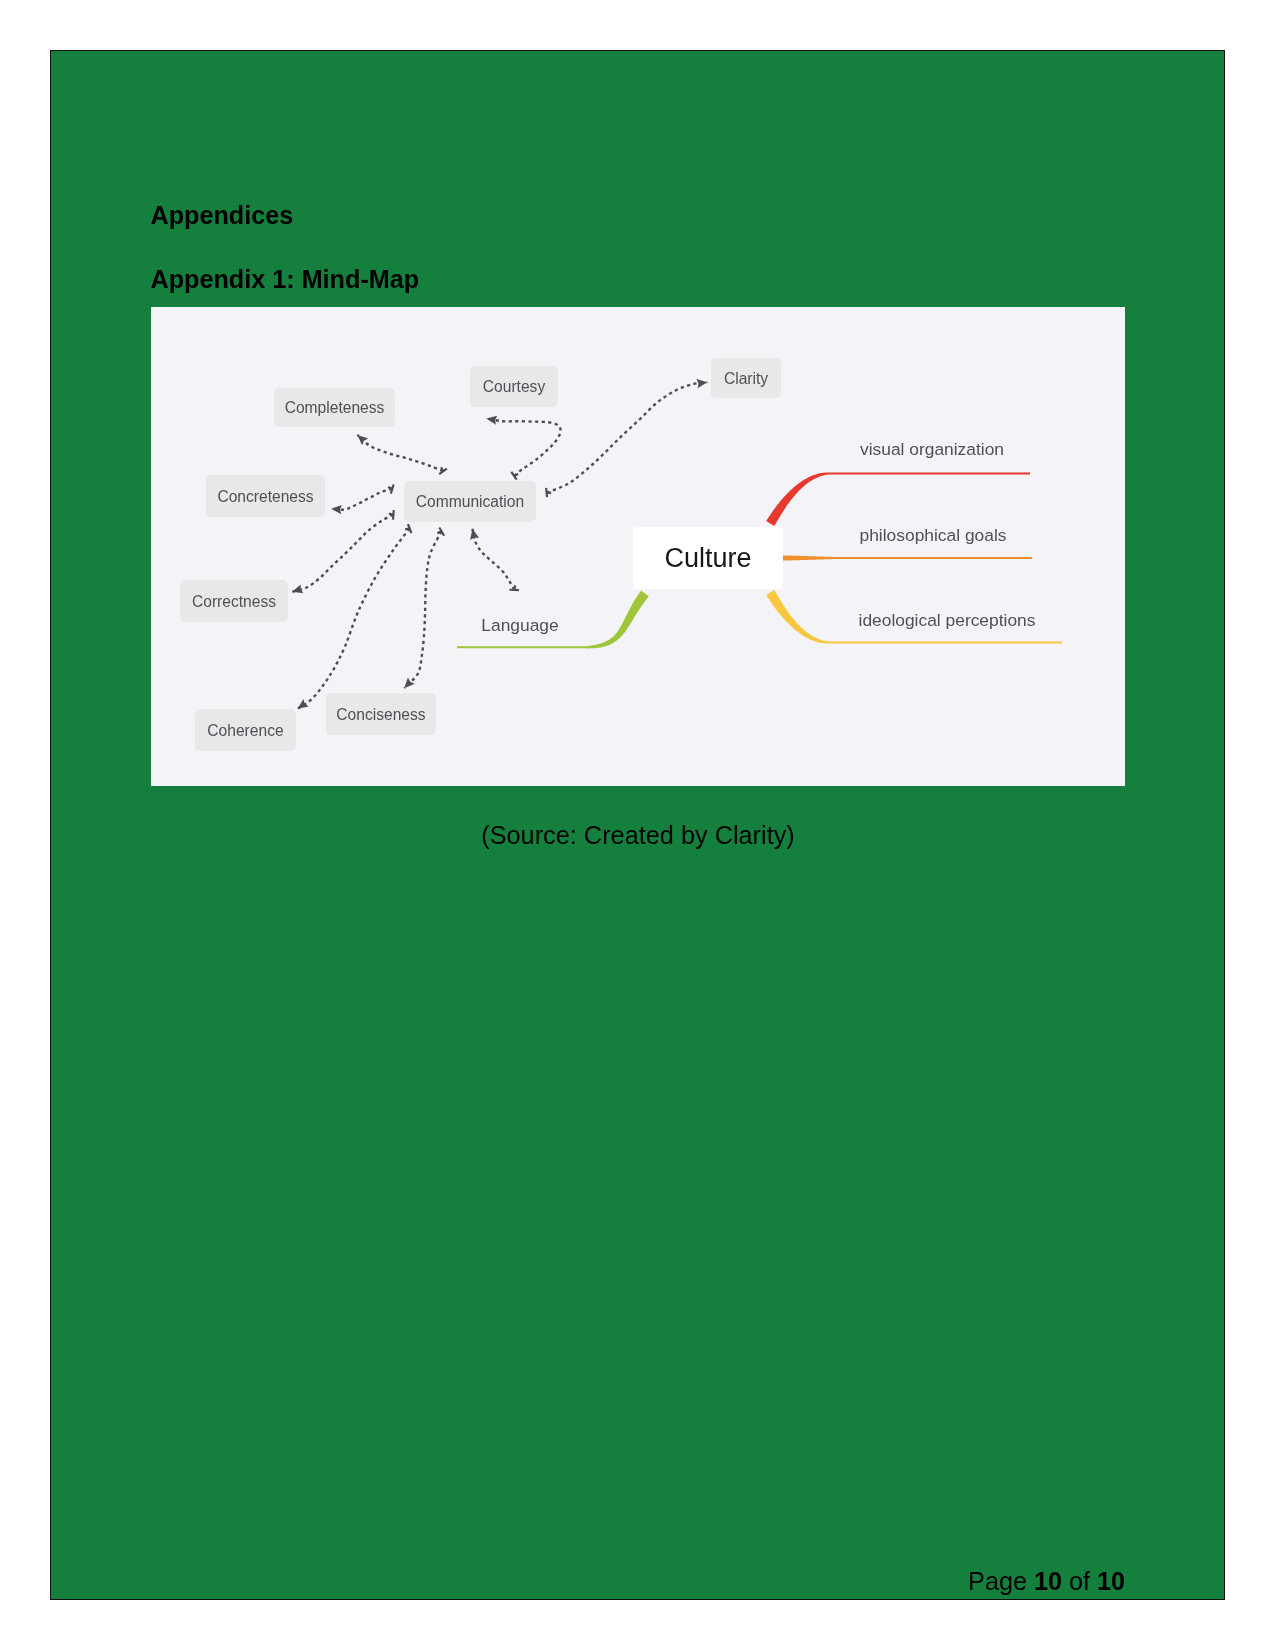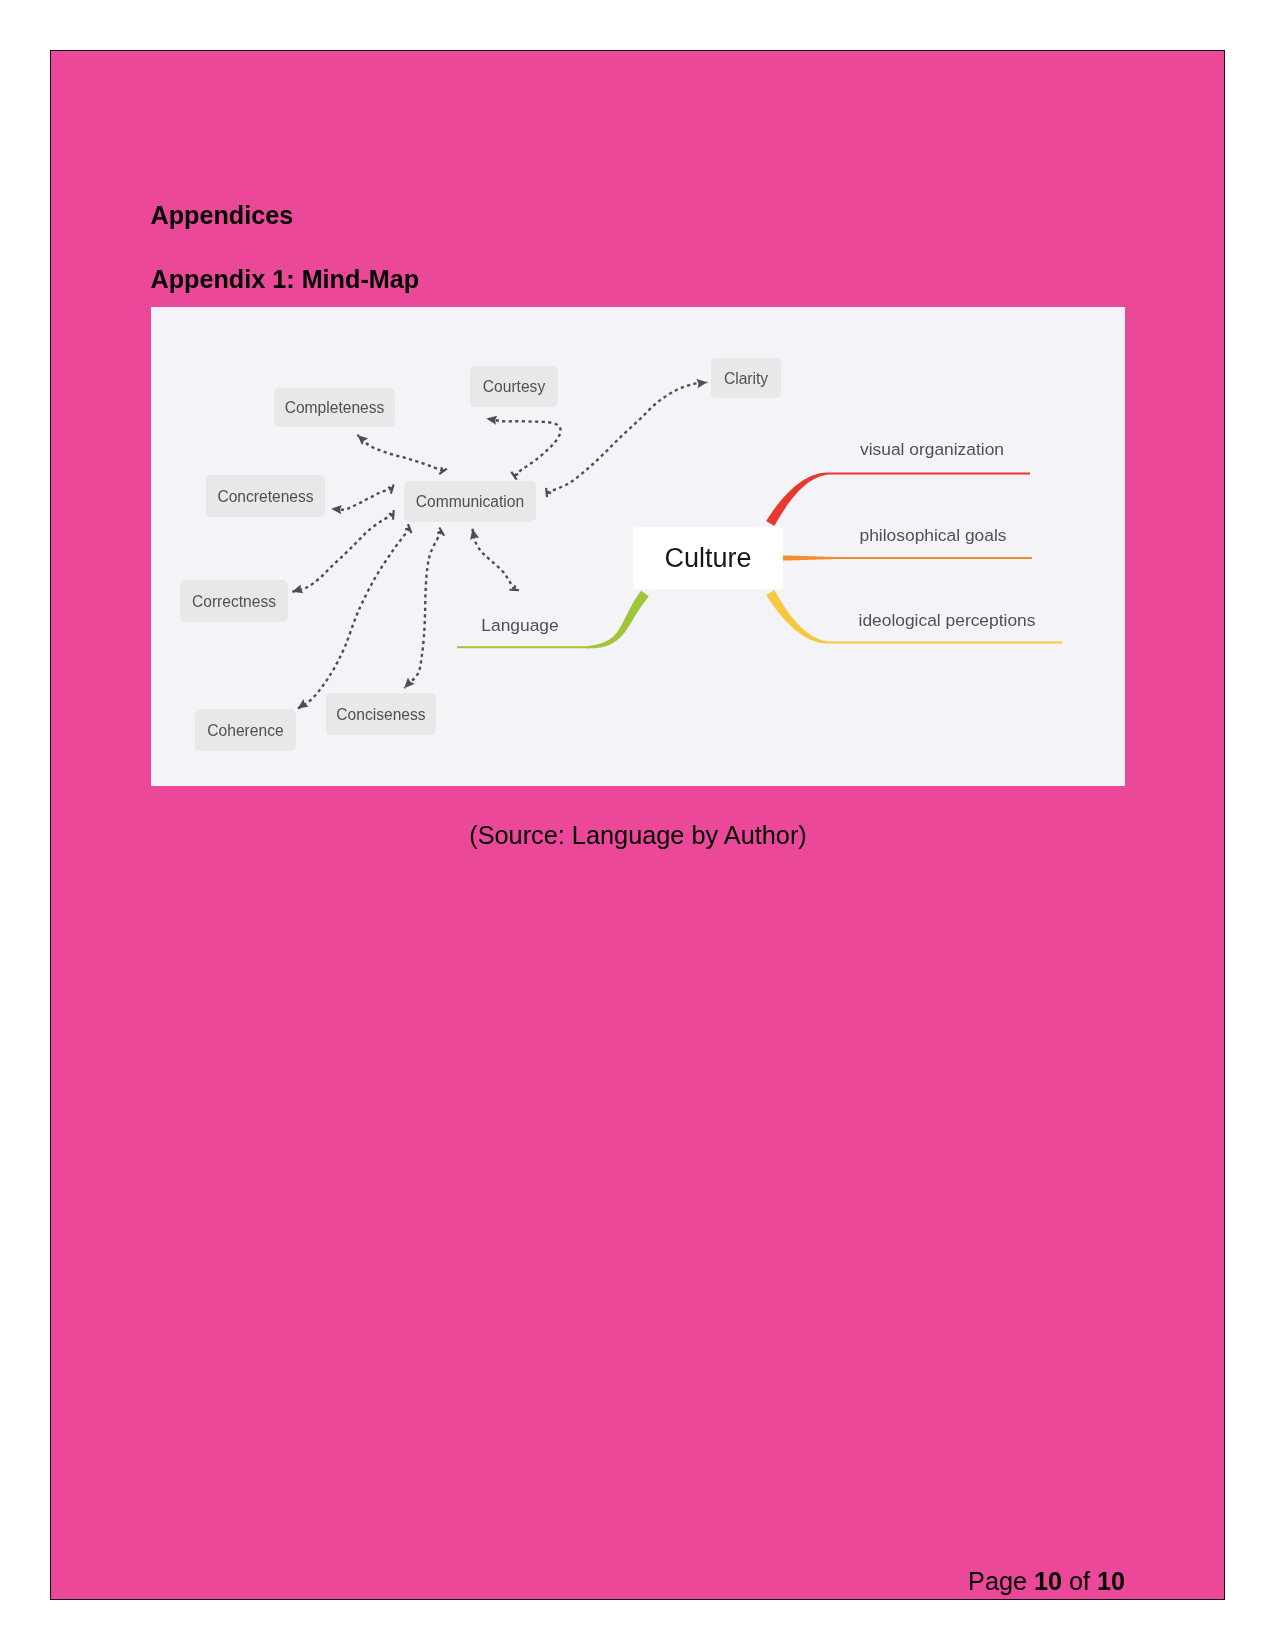--- a/index.html
+++ b/index.html
@@ -1,18 +1,18 @@
 <!DOCTYPE html>
 <html><head>
 <meta charset="utf-8">
 <title>Appendix</title>
 <style>
   html,body{margin:0;padding:0;background:#fff;}
   body{width:1275px;height:1650px;overflow:hidden;font-family:"Liberation Sans",sans-serif;color:#000;}
-  .page{position:absolute;left:50px;top:50px;width:1175px;height:1550px;border:1.6px solid #111;box-sizing:border-box;background:#ec4899;}
+  .page{position:absolute;left:50px;top:50px;width:1175px;height:1550px;border:1.6px solid #111;box-sizing:border-box;background:#15803d;}
   .h-appendices{position:absolute;left:99.5px;top:151.5px;font-size:25.2px;line-height:1;font-weight:bold;}
   .h-appendix1{position:absolute;left:99.5px;top:215.5px;font-size:25.2px;line-height:1;font-weight:bold;text-align:center;}
   .mindmap{position:absolute;left:100px;top:256px;width:974px;height:479px;}
   .source{position:absolute;left:0;top:772px;width:1174px;text-align:center;font-size:25.3px;line-height:1;}
   .pagenum{position:absolute;left:0;top:1518px;width:1074px;text-align:right;font-size:25.2px;line-height:1;}
   .pagenum b{font-weight:bold;}
 </style>
 </head>
 <body>
 
@@ -94,20 +94,20 @@
             <rect x="175" y="386" width="110" height="42" rx="5" ry="5" fill="#e8e8e8"></rect>
             <text x="230" y="412.6" text-anchor="middle" font-size="15.6" font-family="&quot;Liberation Sans&quot;, sans-serif" fill="#4f4f57">Conciseness</text>
           </g>
           <g>
             <rect x="482" y="220" width="150" height="62" rx="3" ry="3" fill="#ffffff"></rect>
             <text x="557" y="260.4" text-anchor="middle" font-size="27" font-family="&quot;Liberation Sans&quot;, sans-serif" fill="#171717">Culture</text>
           </g>
         </g>
   </svg>
   </div>
-  <div class="source">(Source: Language by Author)</div>
+  <div class="source">(Source: Created by Clarity)</div>
   <div class="pagenum">
     <span>Page</span>
     <b>10</b>
     <span>of</span>
     <b>10</b>
   </div>
 </div>
 
 </body></html>

